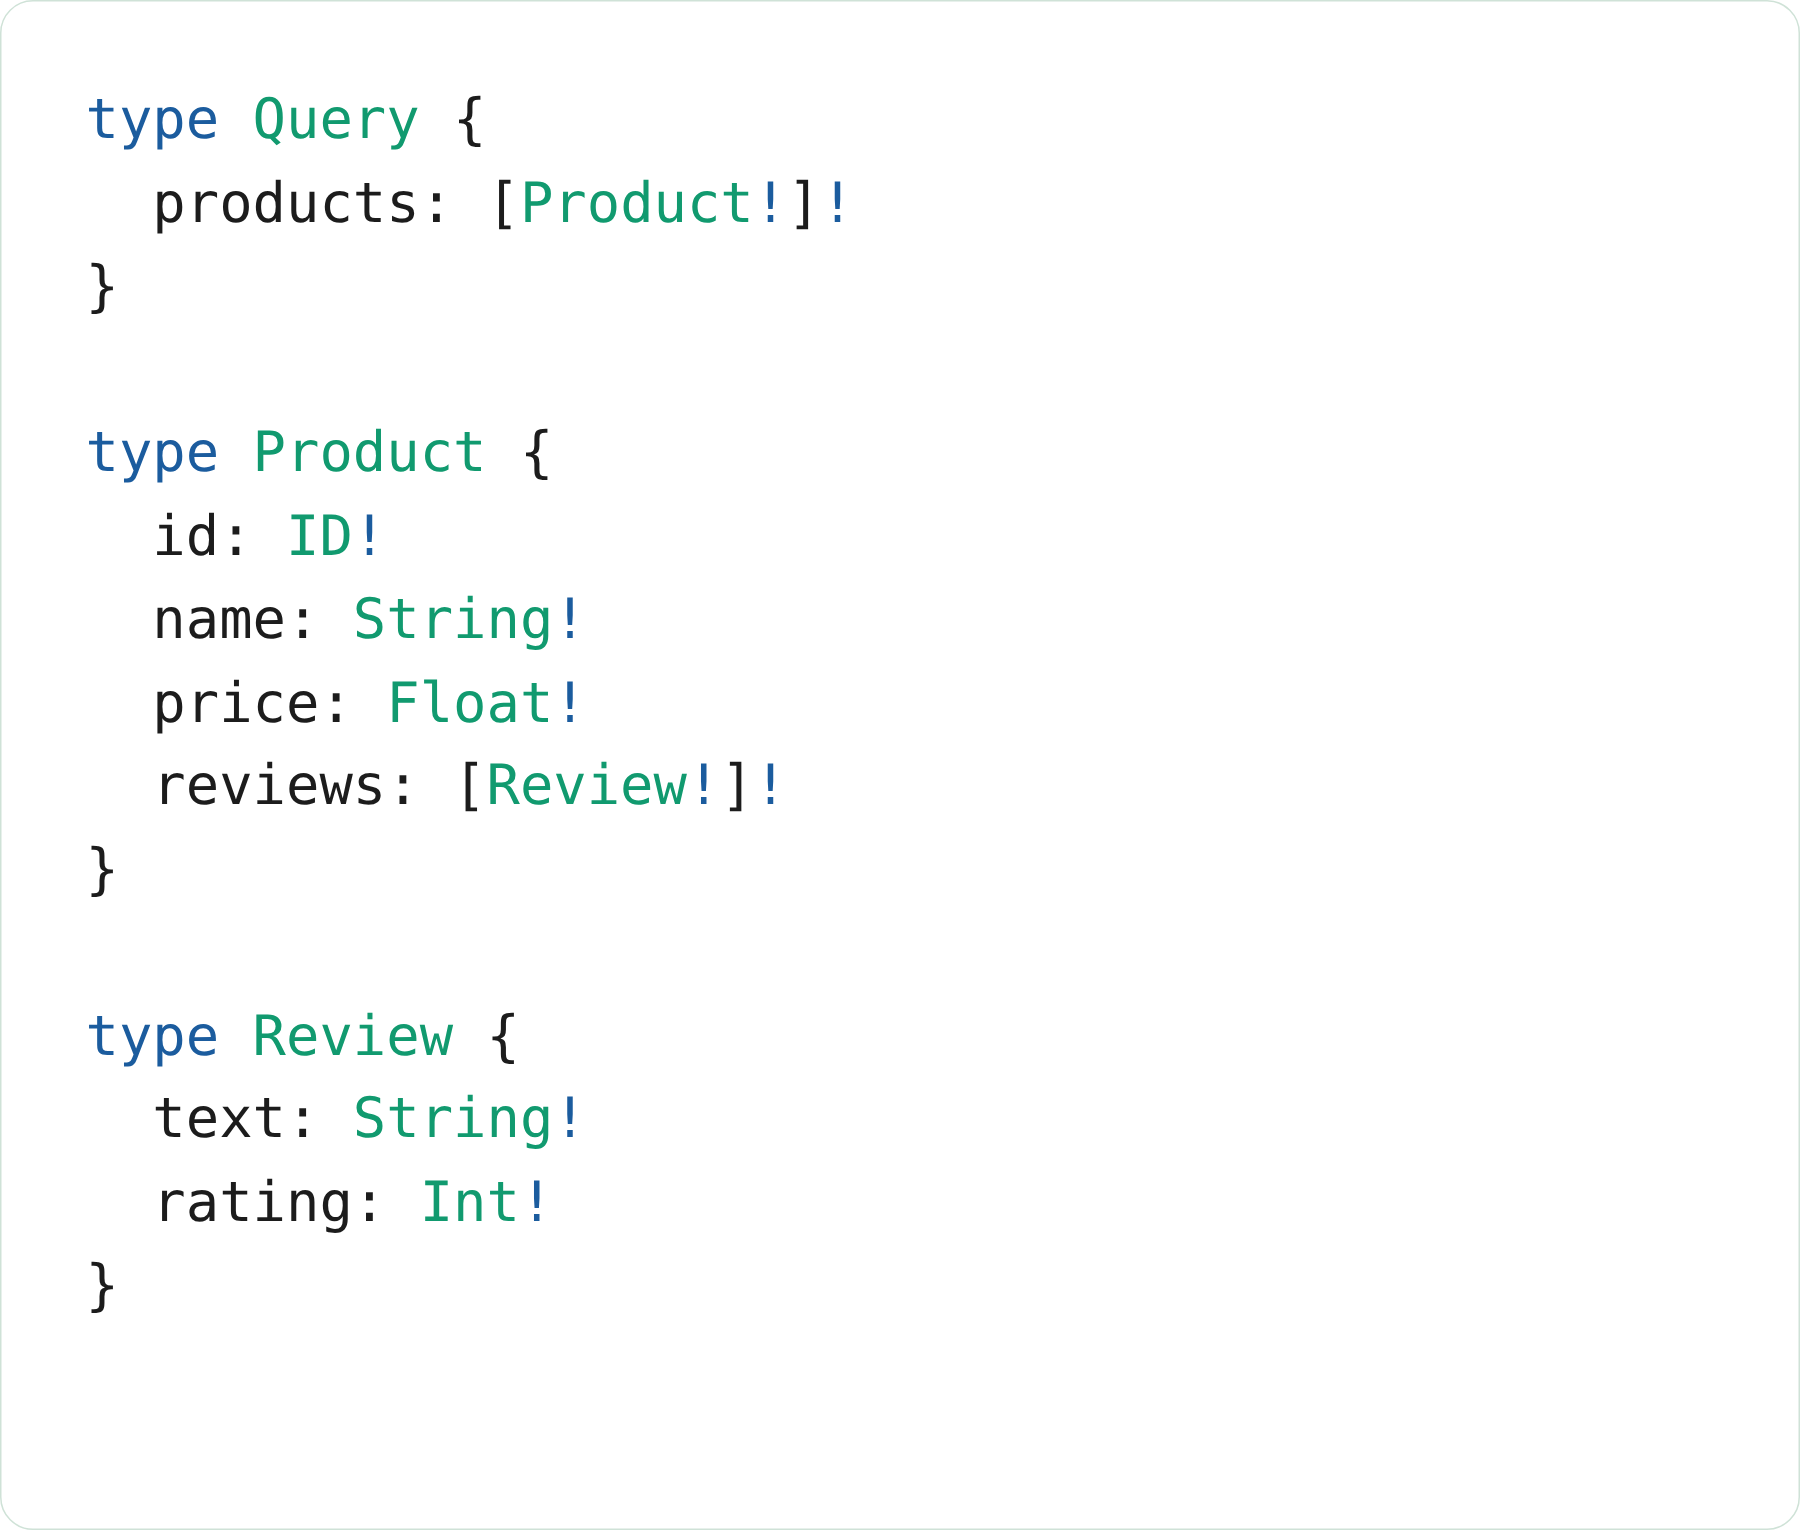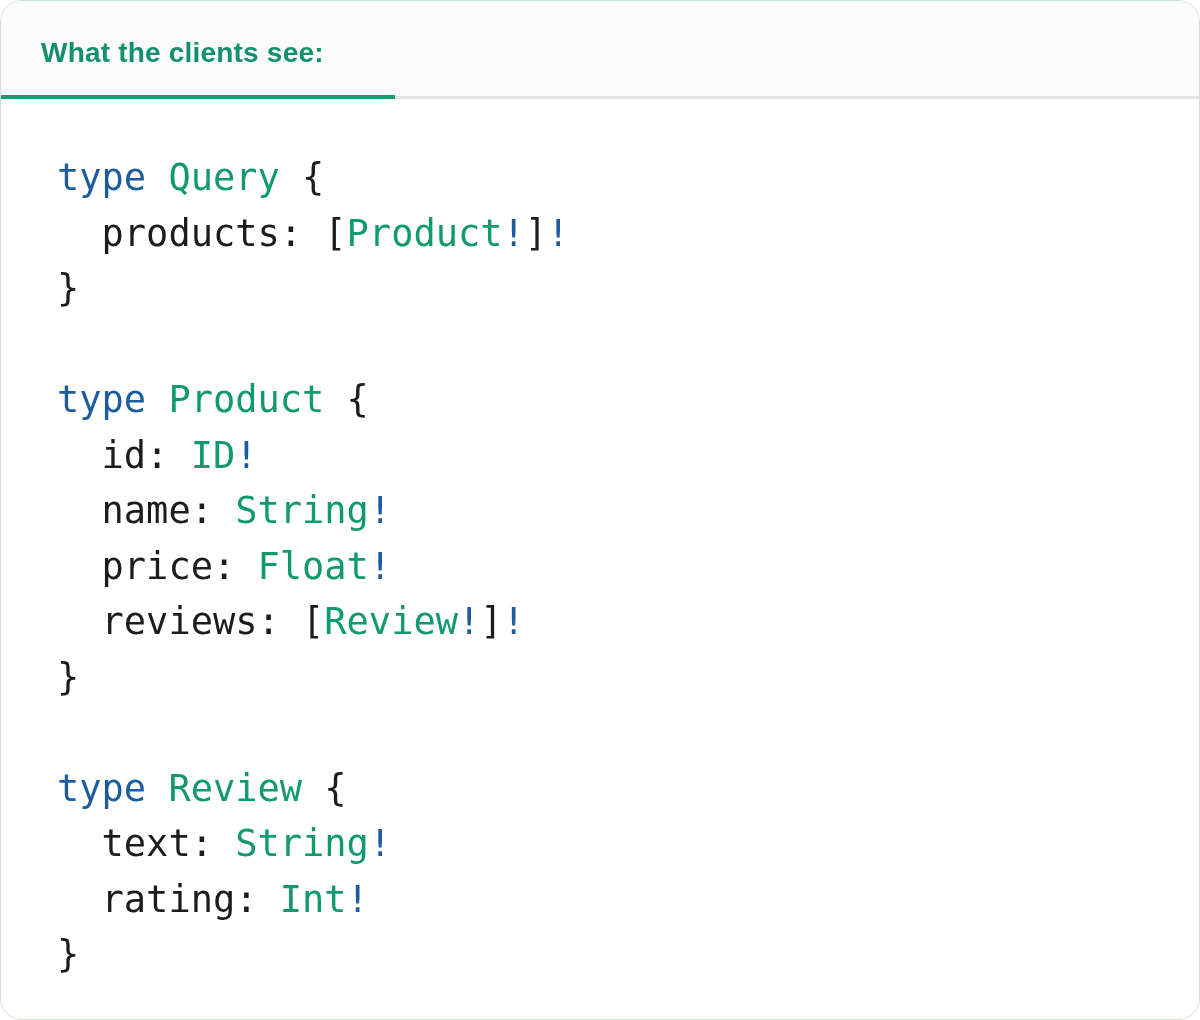--- a/index.html
+++ b/index.html
@@ -81,19 +81,14 @@
   .code-line { height: 55.5px; }
   .tok-kw   { color: var(--keyword-blue); }
   .tok-tn   { color: var(--type-green); }
   .tok-bang { color: var(--keyword-blue); }
   .tok-pl   { color: var(--code-text); }
 </style>
 </head>
 <body>
 
 <div class="card">
-  <div class="tab-bar">
-    <div class="tab">
-      <span class="tab-label">What the clients see:</span>
-    </div>
-  </div>
   <pre class="code"><div class="code-line"><span class="tok-kw">type </span><span class="tok-tn">Query</span><span class="tok-pl"> {</span></div><div class="code-line"><span class="tok-pl">  products: [</span><span class="tok-tn">Product</span><span class="tok-bang">!</span><span class="tok-pl">]</span><span class="tok-bang">!</span></div><div class="code-line"><span class="tok-pl">}</span></div><div class="code-line">&nbsp;</div><div class="code-line"><span class="tok-kw">type </span><span class="tok-tn">Product</span><span class="tok-pl"> {</span></div><div class="code-line"><span class="tok-pl">  id: </span><span class="tok-tn">ID</span><span class="tok-bang">!</span></div><div class="code-line"><span class="tok-pl">  name: </span><span class="tok-tn">String</span><span class="tok-bang">!</span></div><div class="code-line"><span class="tok-pl">  price: </span><span class="tok-tn">Float</span><span class="tok-bang">!</span></div><div class="code-line"><span class="tok-pl">  reviews: [</span><span class="tok-tn">Review</span><span class="tok-bang">!</span><span class="tok-pl">]</span><span class="tok-bang">!</span></div><div class="code-line"><span class="tok-pl">}</span></div><div class="code-line">&nbsp;</div><div class="code-line"><span class="tok-kw">type </span><span class="tok-tn">Review</span><span class="tok-pl"> {</span></div><div class="code-line"><span class="tok-pl">  text: </span><span class="tok-tn">String</span><span class="tok-bang">!</span></div><div class="code-line"><span class="tok-pl">  rating: </span><span class="tok-tn">Int</span><span class="tok-bang">!</span></div><div class="code-line"><span class="tok-pl">}</span></div></pre>
 </div>
 
 </body></html>

